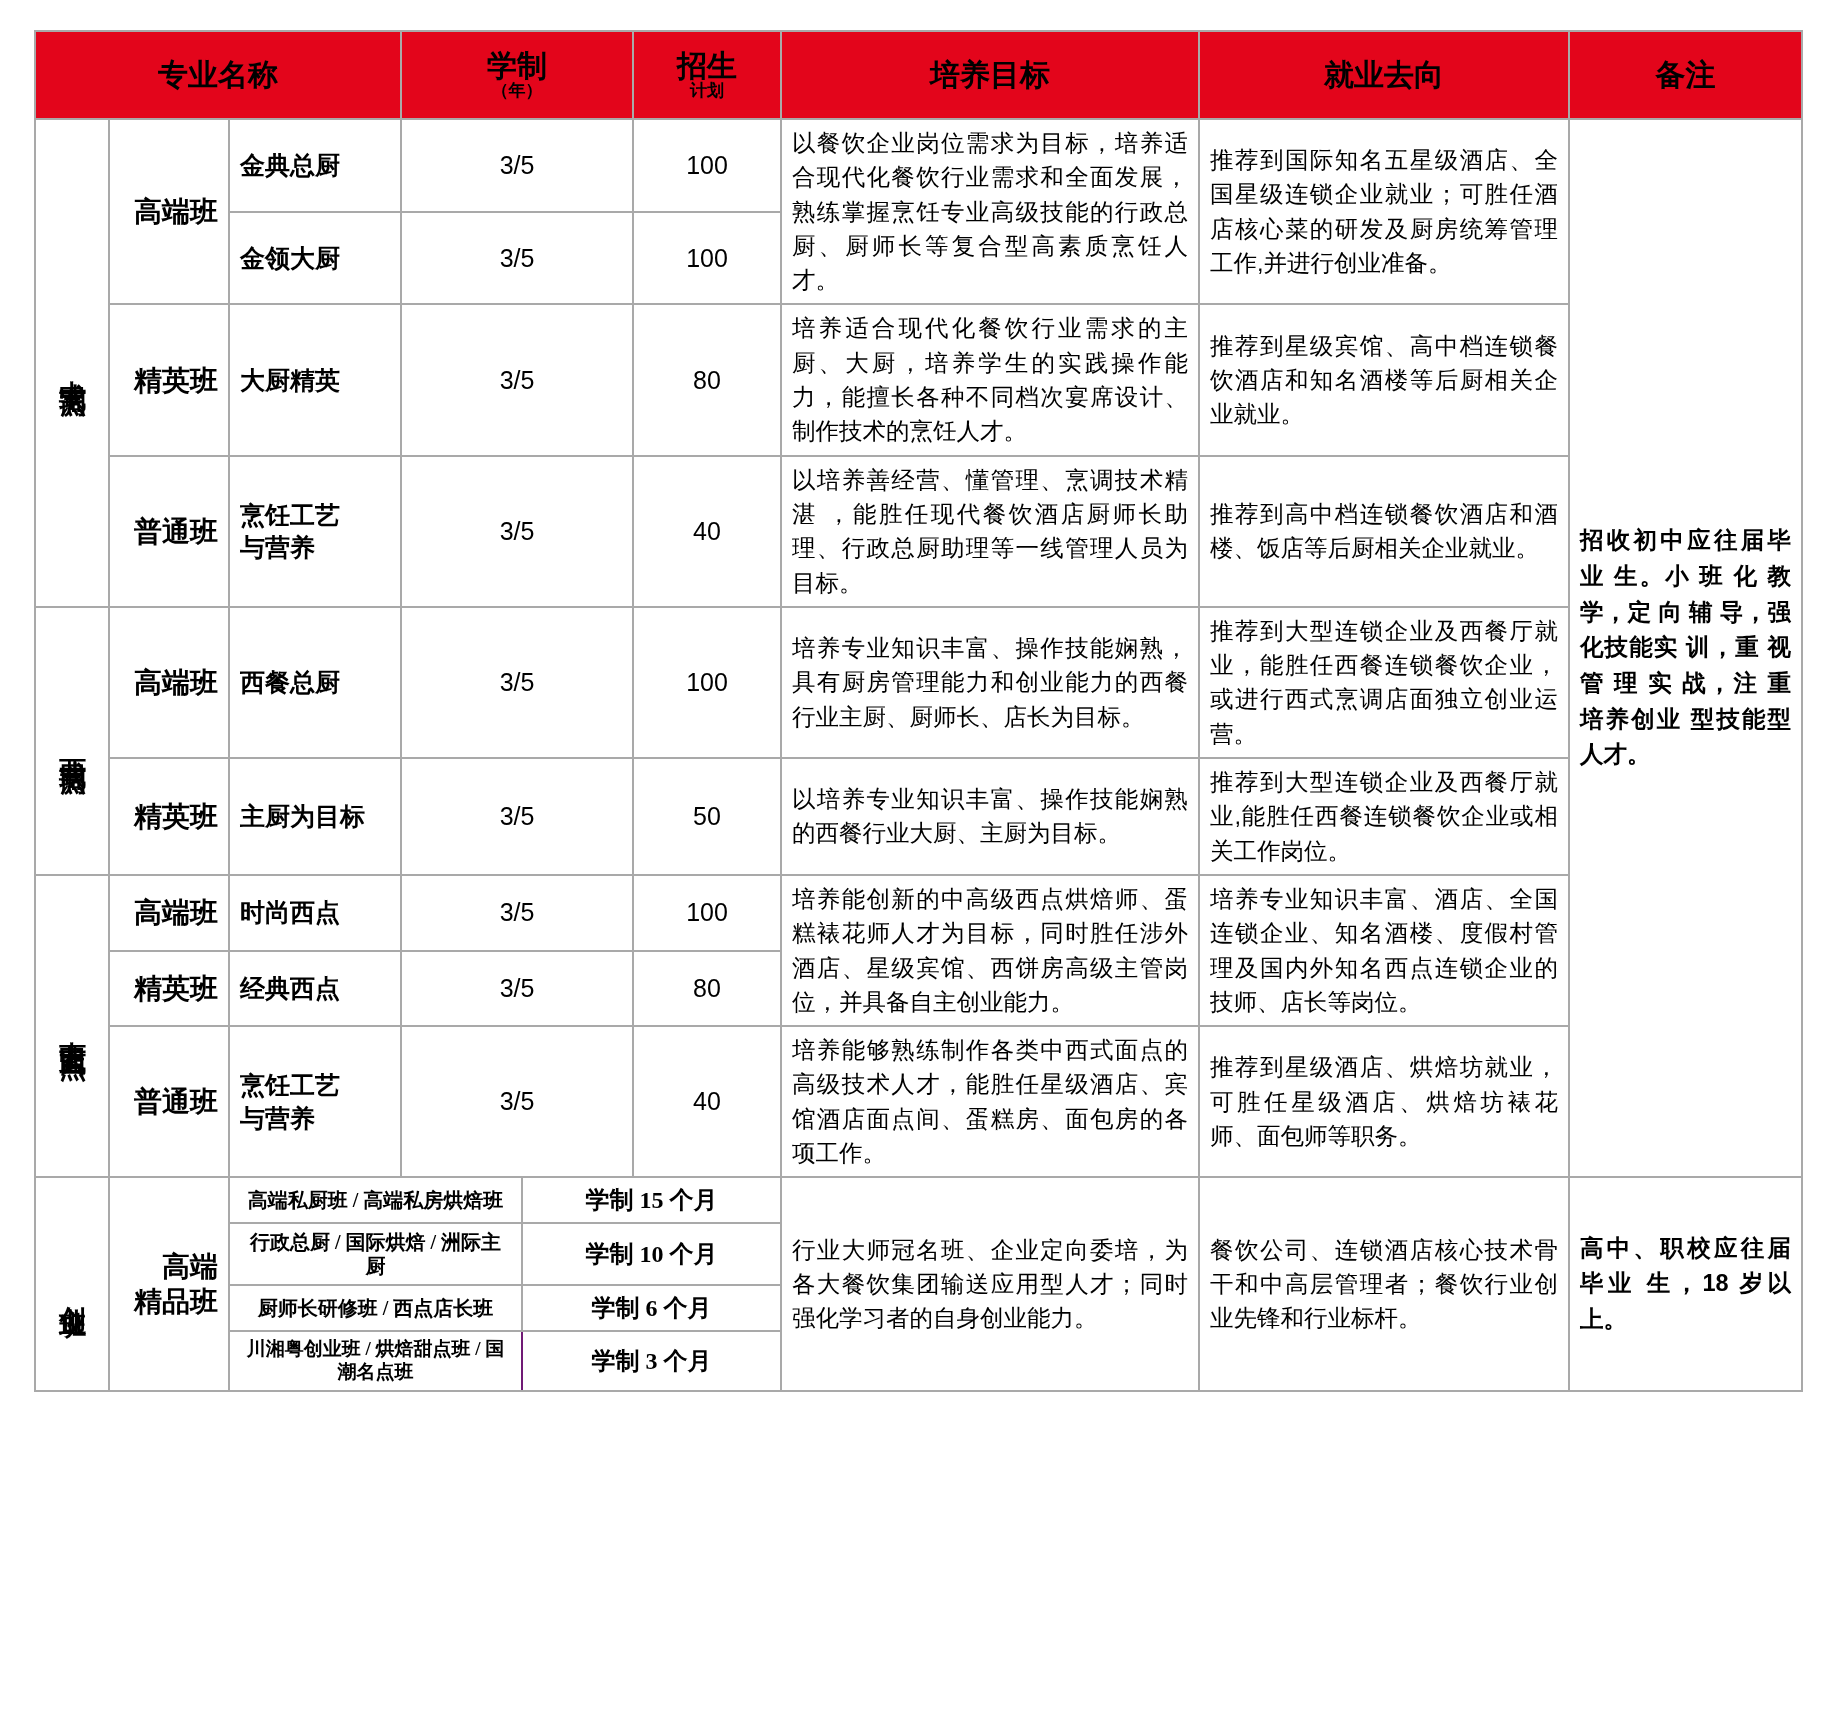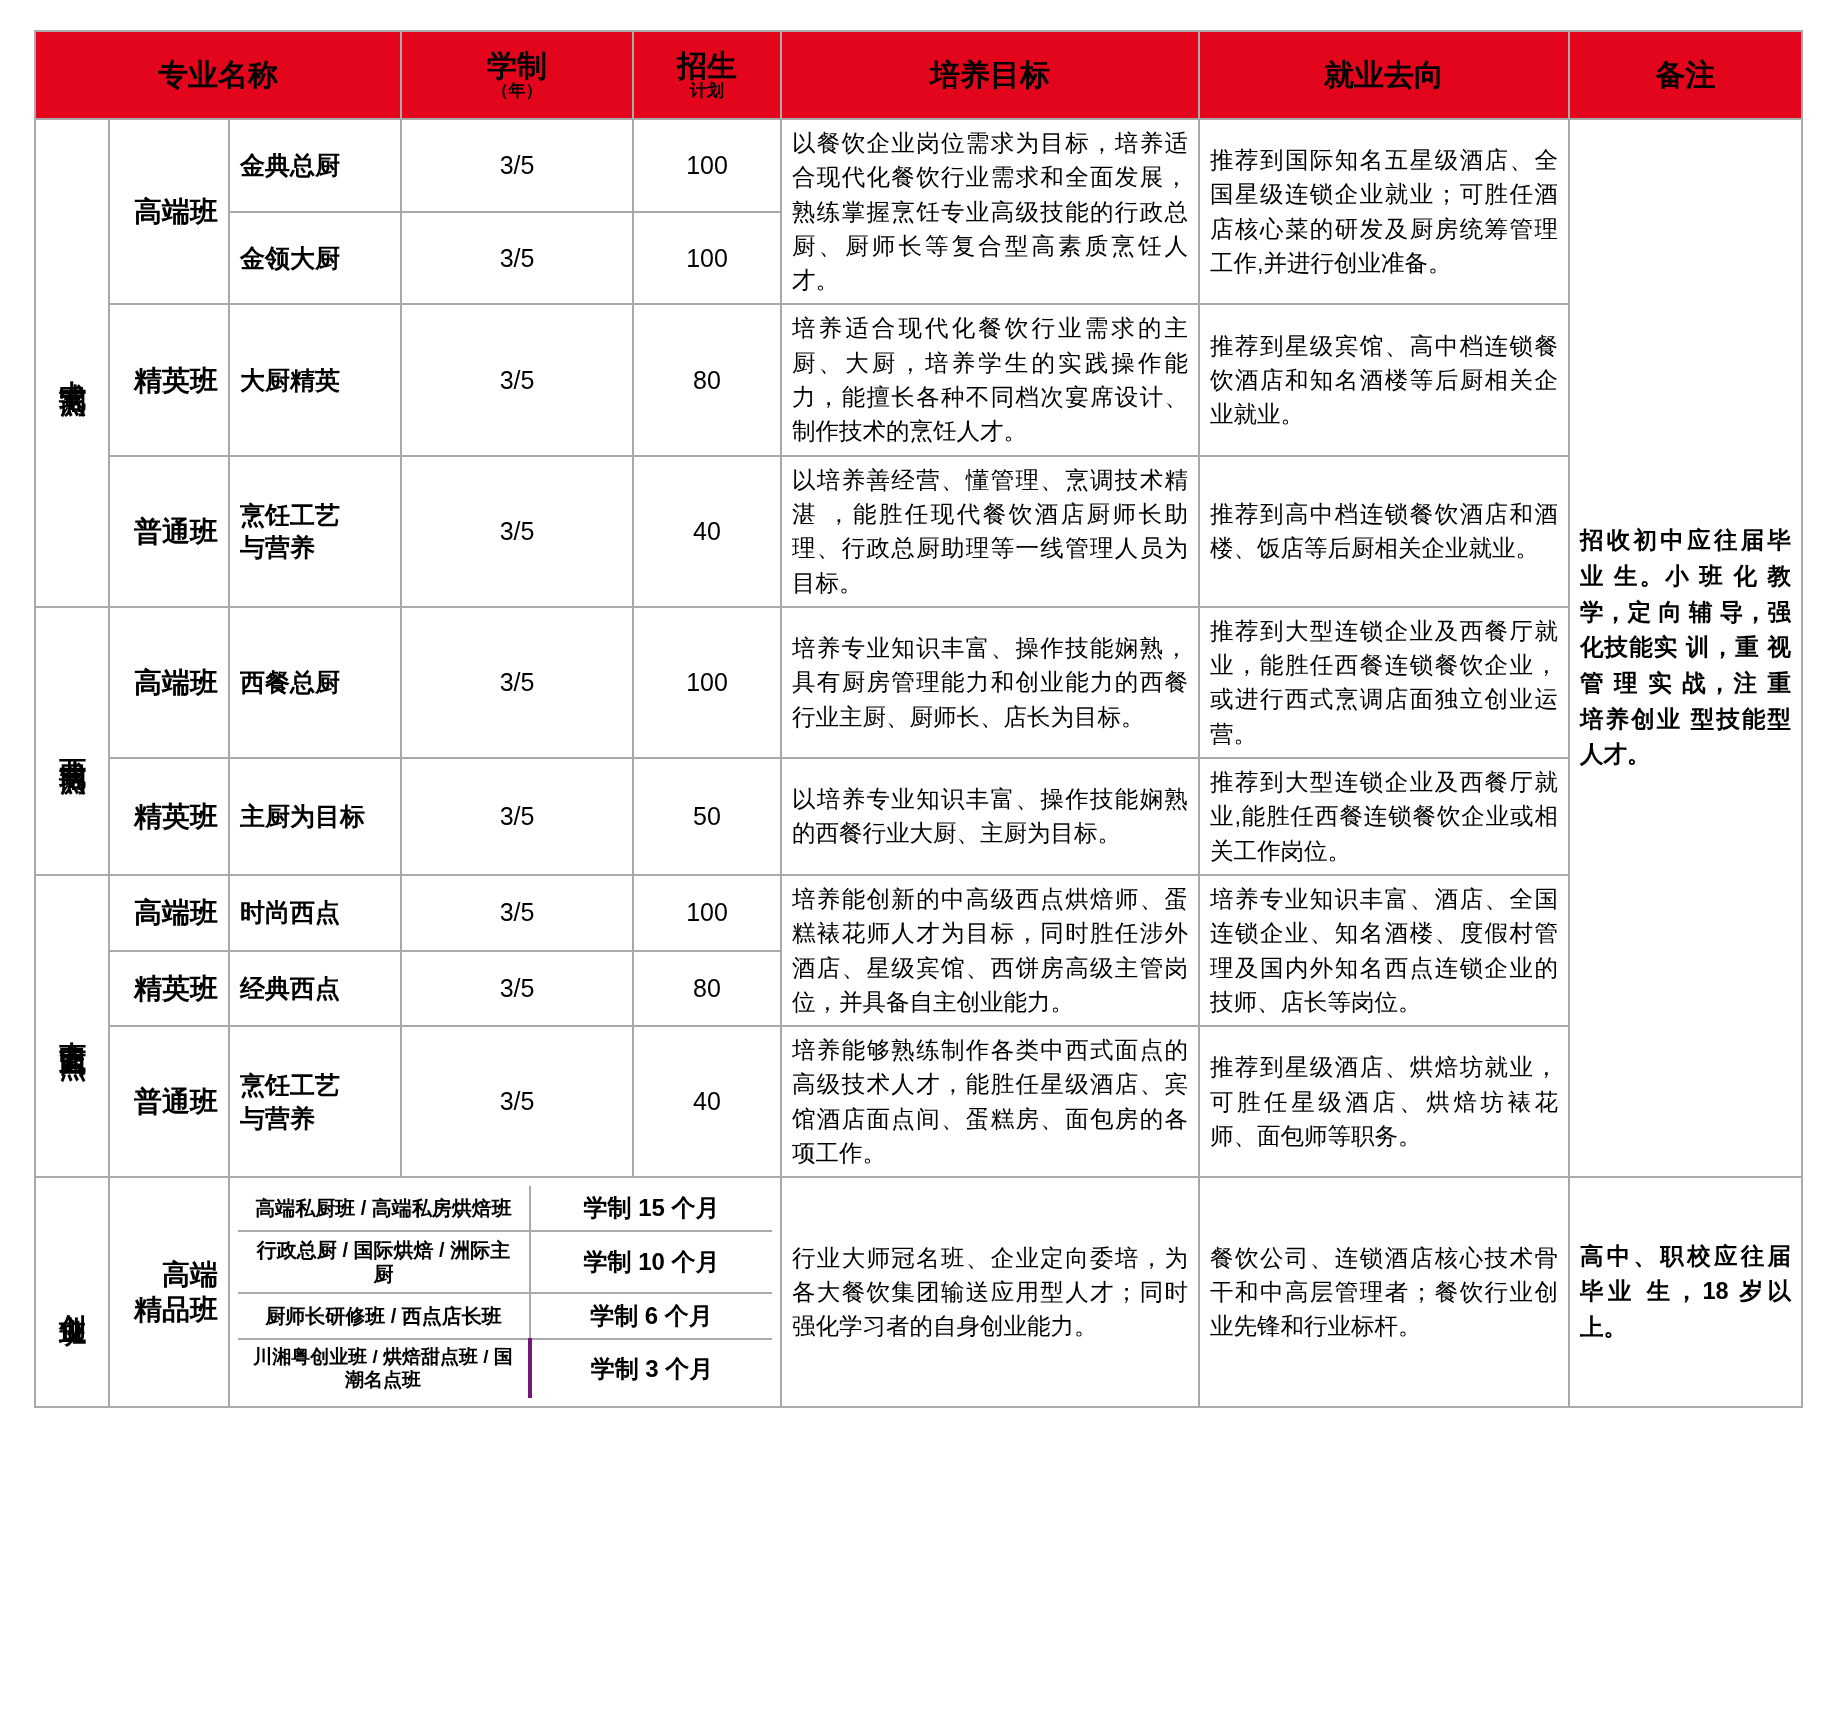--- a/index.html
+++ b/index.html
@@ -113,21 +113,22 @@
     line-height: 1.2;
   }
   td.sub-years {
     text-align: center;
     font-weight: bold;
     font-size: 24px;
     padding: 5px 4px;
     white-space: nowrap;
   }
   .nest {
-    padding: 8px !important;
+    padding: 0 !important;
+    font-family: Liberation Serif, serif;
   }
   .nest > table {
     width: 100%;
     border-collapse: collapse;
     table-layout: fixed;
   }
   .nest > table td {
     border: 0;
     border-bottom: 2px solid #a9a9a9;
   }
@@ -398,21 +399,21 @@
             </tr>
             <tr>
               <td class="sub-major" style="border-right:2px solid #a9a9a9;margin-top:46px;">
                 <span>厨师长研修班 / 西点店长班</span>
               </td>
               <td class="sub-years">
                 <span>学制 6 个月</span>
               </td>
             </tr>
             <tr>
-              <td class="sub-major" style="border-right:4px solid #701a75; font-size:19px;">
+              <td class="sub-major" style="border-right:2px solid #701a75; font-size:19px;">
                 <span>川湘粤创业班 / 烘焙甜点班 / 国潮名点班</span>
               </td>
               <td class="sub-years">
                 <span>学制 3 个月</span>
               </td>
             </tr>
           </tbody>
             </table>
         </td>
         <td class="text-cell">

